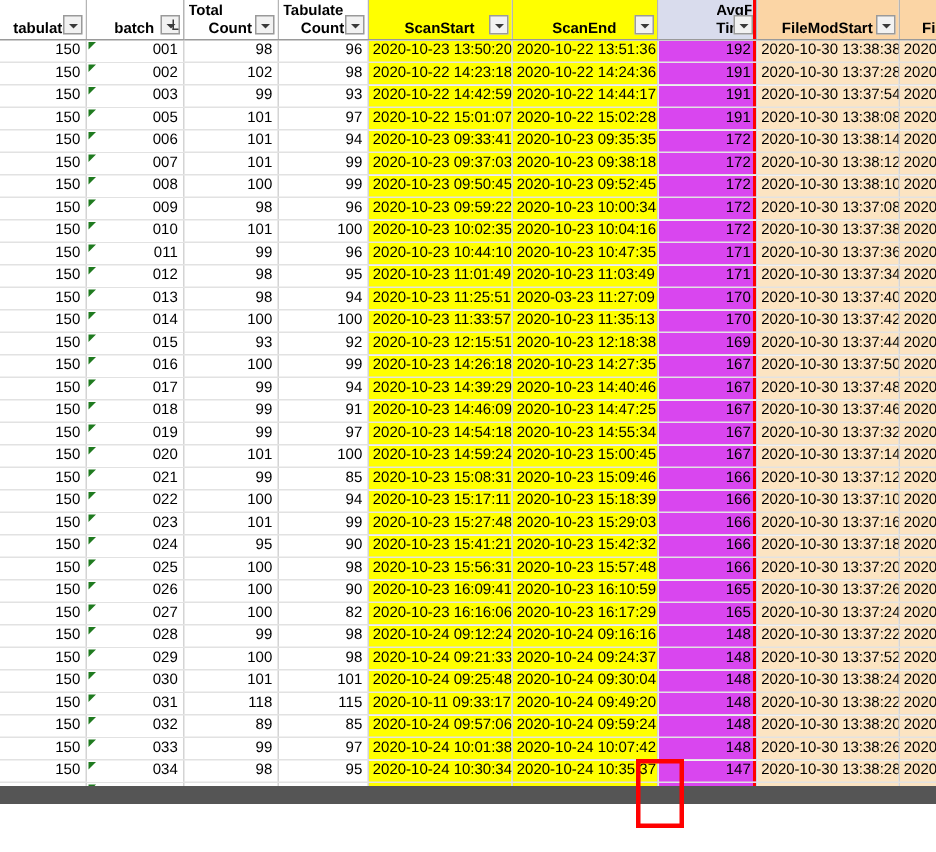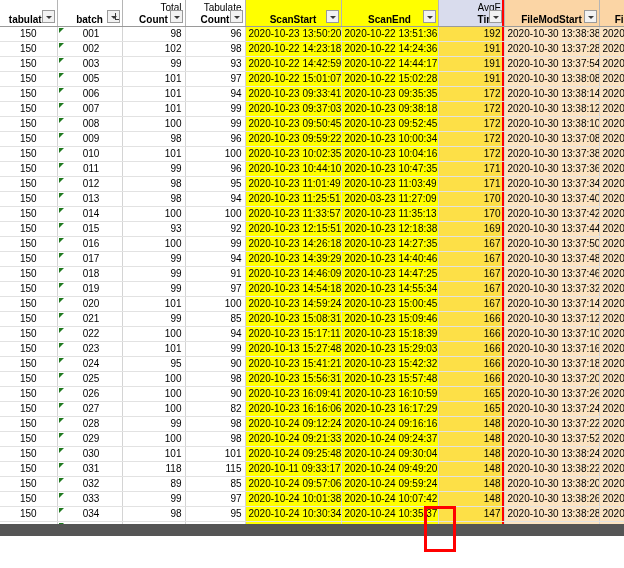--- a/index.html
+++ b/index.html
@@ -48,22 +48,22 @@
     white-space: nowrap;
     overflow: hidden;
   }
   th.hdr-plain   { background: #ffffff; text-align: center; }
   th.hdr-yellow  { background: #ffff00; text-align: center; }
   th.hdr-orange  { background: #fbd5a5; text-align: center; }
   th.hdr-sel     { background: #d9dced; text-align: center; padding-left: 39px; }
 
   th .hdr-top {
     display: block;
-    font-weight: normal;
-    text-align: right;
+    font-weight: bold;
+    text-align: left;
     line-height: 10px;
     height: 10px;
     overflow: hidden;
     color: #000;
   }
   th .hdr-label {
     display: inline-block;
     line-height: 13px;
   }
 
@@ -105,25 +105,25 @@
     height: 14px;
     line-height: 14px;
     padding: 0 3px;
     border-right: 1px solid #d4d4d4;
     border-bottom: 1px solid #e2e2e2;
     white-space: nowrap;
     overflow: hidden;
     font-size: 10px;
     background: #ffffff;
   }
-  td.c-tab   { text-align: center;  background:#ffffff; }
-  td.c-batch { text-align: center;  background:#ffffff; position: relative; padding-left: 6px; }
+  td.c-tab   { text-align: right;  background:#ffffff; }
+  td.c-batch { text-align: right;  background:#ffffff; position: relative; padding-left: 6px; }
   td.c-num   { text-align: right; background:#ffffff; }
   td.c-yellow{ text-align: left;  background:#ffff00; }
-  td.c-sel   { text-align: right; background:#fde047; }
+  td.c-sel   { text-align: right; background:#d946ef; }
   td.c-orange{ text-align: left;  background:#fce4c2; }
 
   
   td.c-batch .tri {
     position: absolute;
     left: 1px;
     top: 1px;
     width: 0;
     height: 0;
     border-top: 5px solid #1f7a1f;
@@ -426,21 +426,21 @@
           <td class="c-yellow">2020-10-23 15:18:39</td>
           <td class="c-sel sel-left sel-right">166</td>
           <td class="c-orange">2020-10-30 13:37:10</td>
           <td class="c-orange">2020-10-30 13:37:10</td>
         </tr>
         <tr>
           <td class="c-tab">150</td>
           <td class="c-batch">023<span class="tri"></span></td>
           <td class="c-num">101</td>
           <td class="c-num">99</td>
-          <td class="c-yellow">2020-10-13 15:27:48</td>
+          <td class="c-yellow">2020-10-23 15:27:48</td>
           <td class="c-yellow">2020-10-23 15:29:03</td>
           <td class="c-sel sel-left sel-right">166</td>
           <td class="c-orange">2020-10-30 13:37:16</td>
           <td class="c-orange">2020-10-30 13:37:16</td>
         </tr>
         <tr>
           <td class="c-tab">150</td>
           <td class="c-batch">024<span class="tri"></span></td>
           <td class="c-num">95</td>
           <td class="c-num">90</td>

